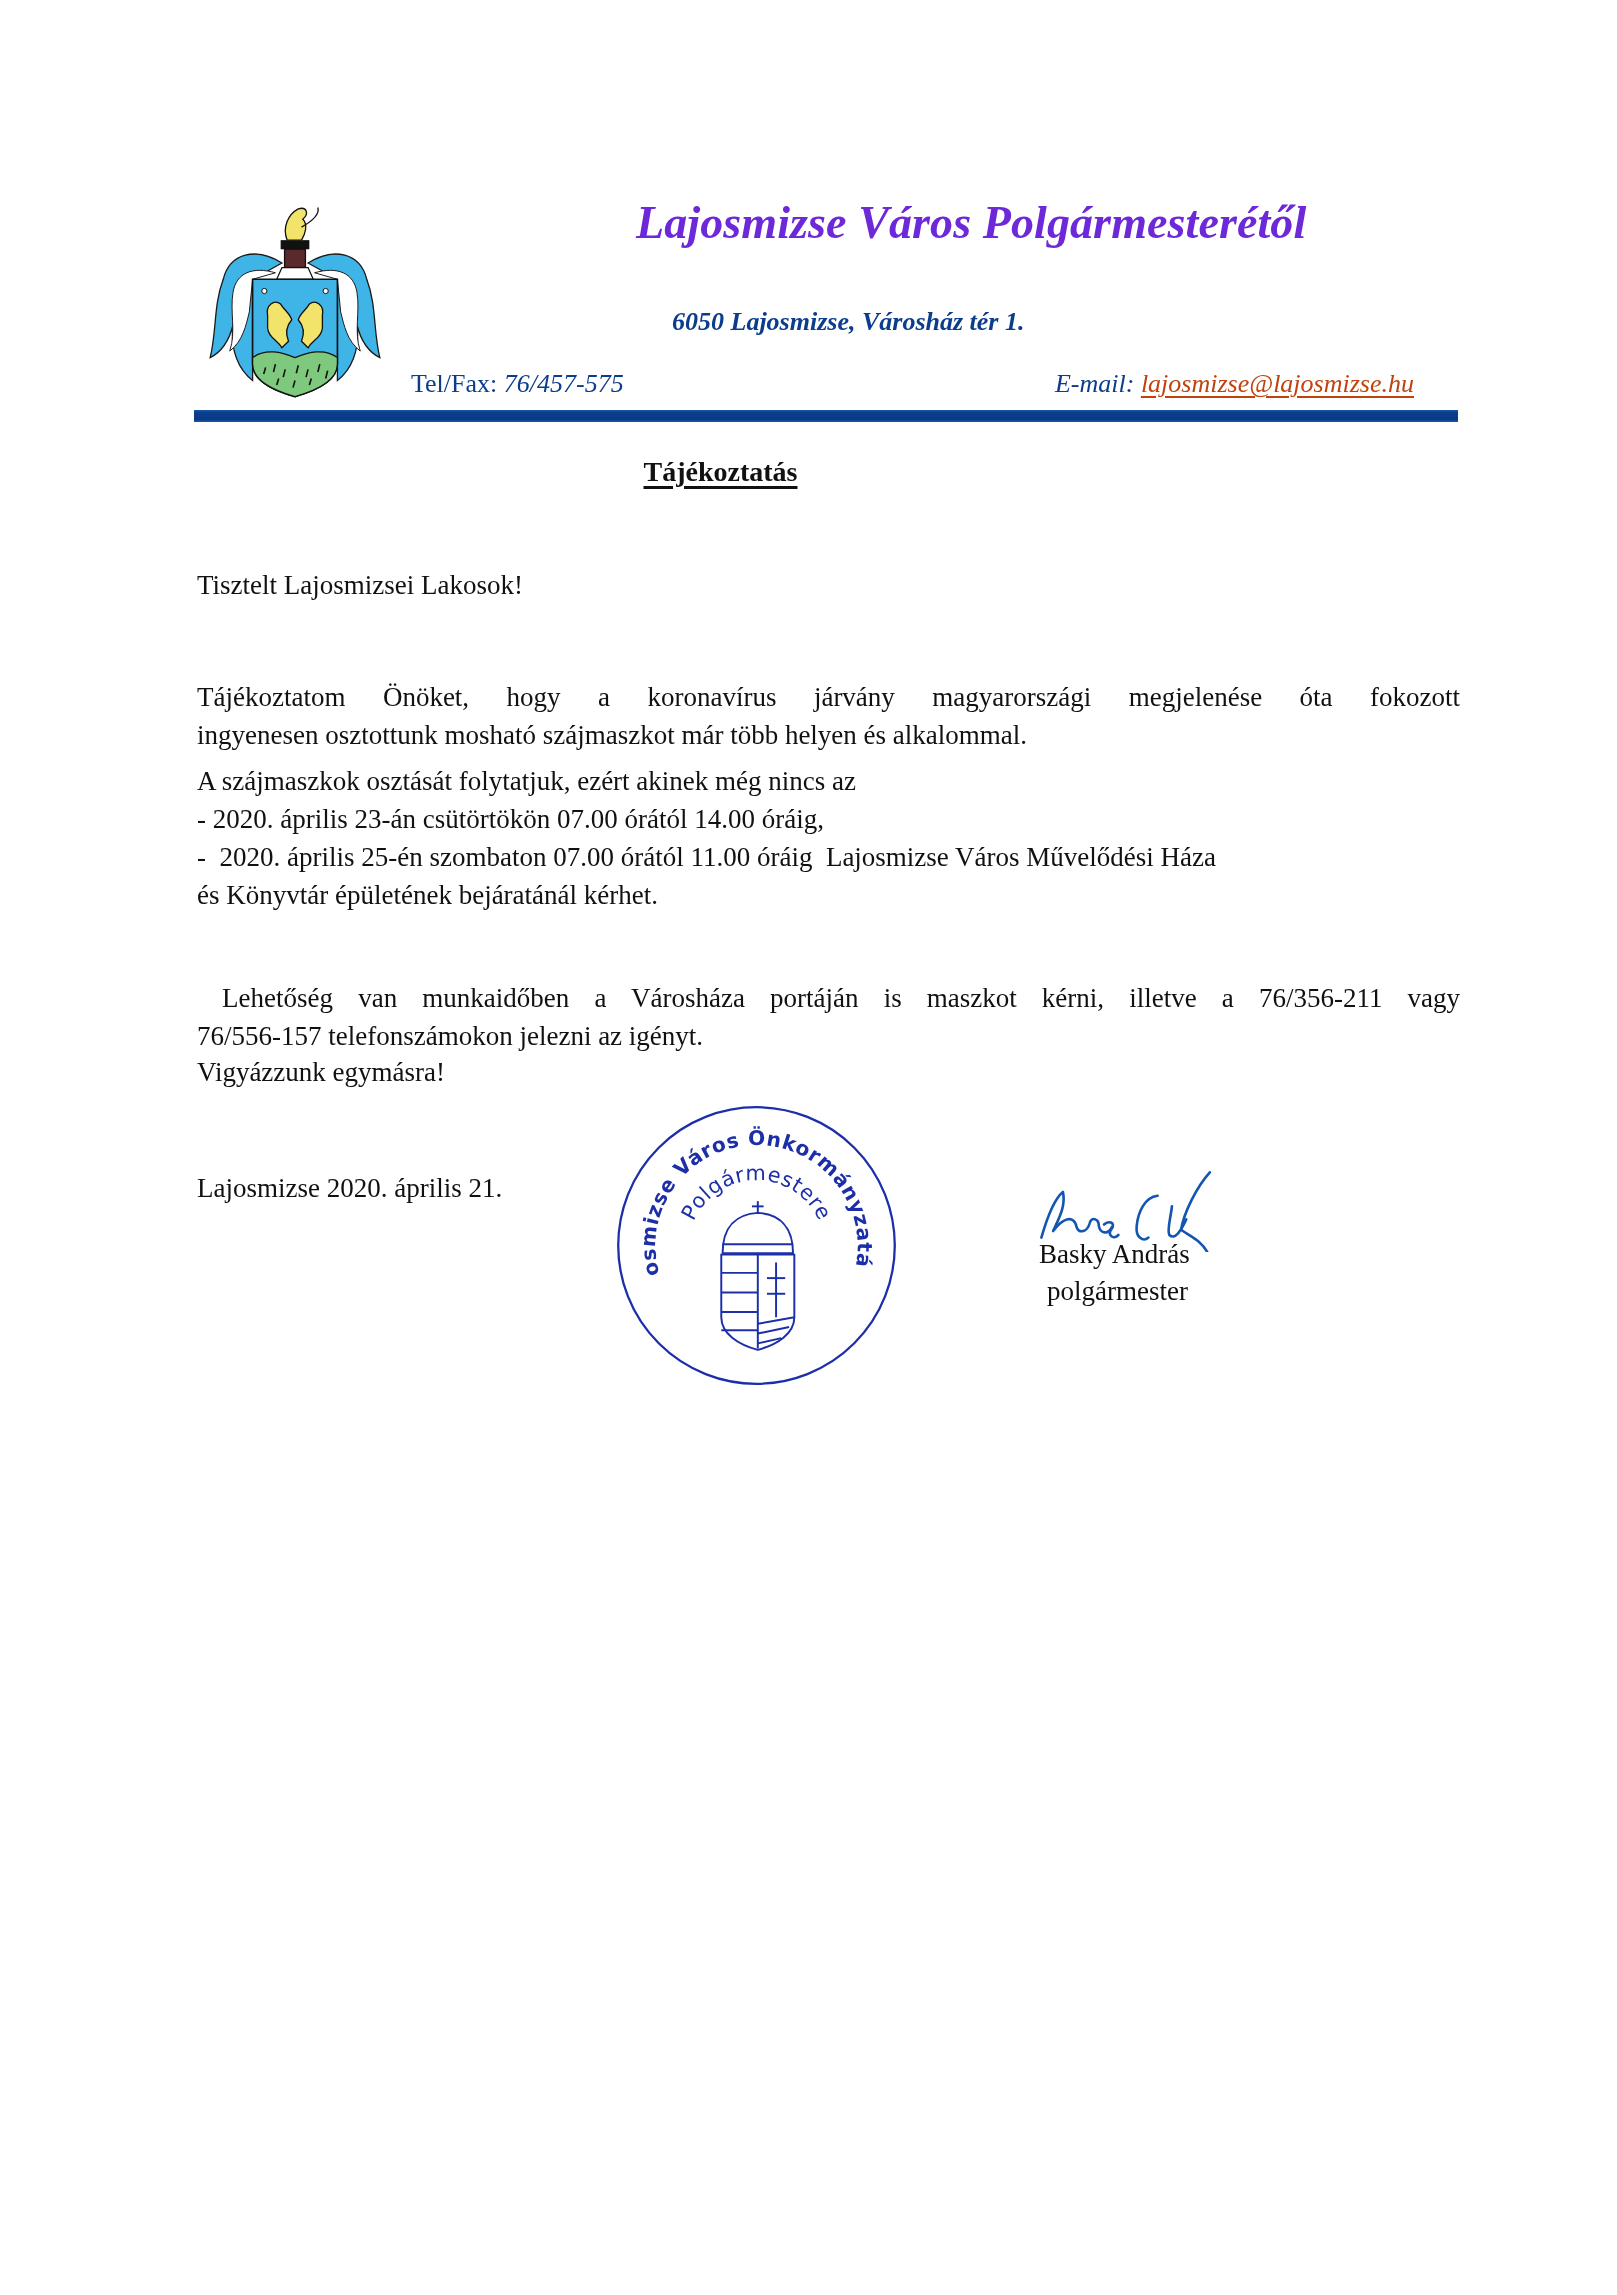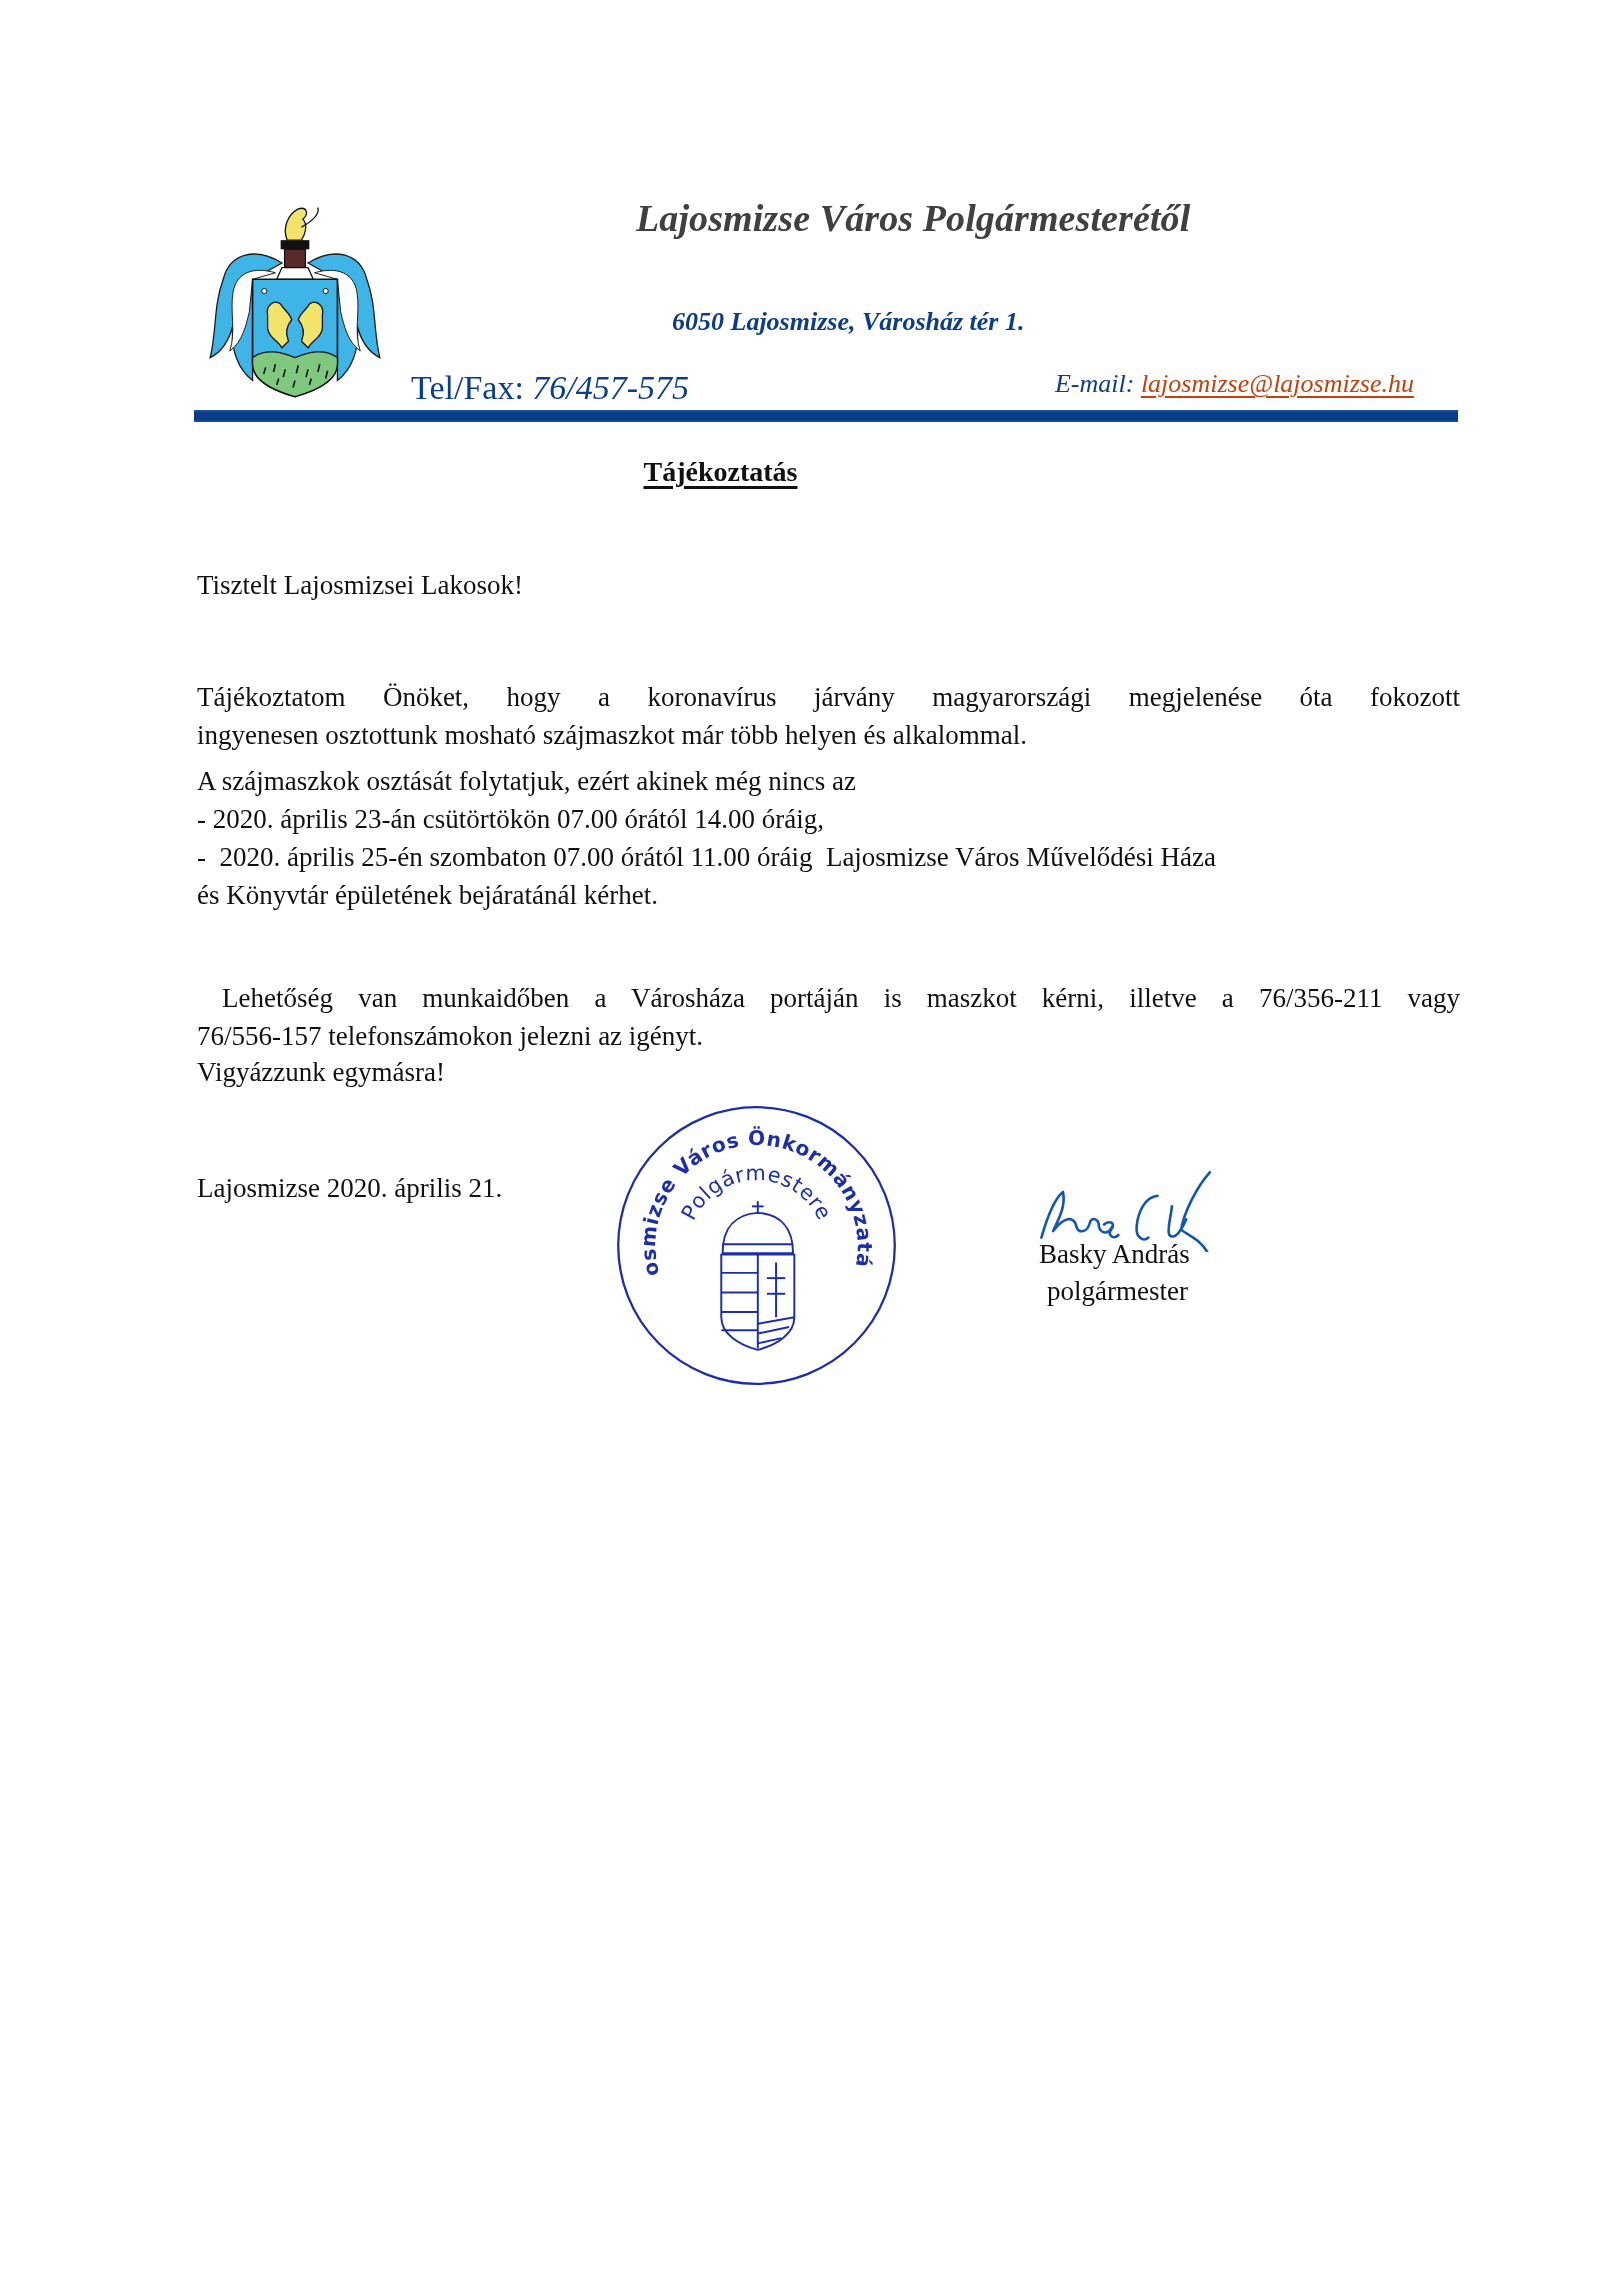--- a/index.html
+++ b/index.html
@@ -2,25 +2,25 @@
 <html style="font-size:10.4px"><head>
 <meta charset="utf-8">
 <style>
   html, body { margin: 0; padding: 0; background: #ffffff; }
   body { width: 1617px; height: 2295px; position: relative; overflow: hidden;
          font-family: "Liberation Serif", "DejaVu Serif", serif; color: #111; }
   .abs { position: absolute; }
 
   
   .crest { left: 203px; top: 201px; width: 184px; height: 199px; }
-  .lh-title { left: 636px; top: 196px; font-size: 38px; font-weight: bold; font-style: italic;
-              color: #404040; white-space: nowrap; letter-spacing: 0.1px; }
+  .lh-title { left: 636px; top: 196px; font-size: 46px; font-weight: bold; font-style: italic;
+              color: #6d28d9; white-space: nowrap; letter-spacing: 0.1px; }
   .lh-address { left: 672px; top: 307px; font-size: 26px; font-weight: bold; font-style: italic;
                 color: #0b3d8c; white-space: nowrap; }
-  .lh-tel { left: 411px; top: 369px; font-size: 34px; color: #0b3d8c; white-space: nowrap; }
+  .lh-tel { left: 411px; top: 369px; font-size: 26px; color: #0b3d8c; white-space: nowrap; }
   .lh-tel .num { font-style: italic; }
   .lh-email { right: 203px; top: 369px; font-size: 26px; font-style: italic; color: #0b3d8c; white-space: nowrap; }
   .lh-email a { color: #c2410c; text-decoration: underline; text-decoration-thickness: 2px; text-underline-offset: 3.9px; }
   .lh-bar { left: 194px; top: 410px; width: 1264px; height: 12.4px;
             background: linear-gradient(180deg,#1c5aa8 0%,#0a3f8f 20%,#083a86 80%,#1c5aa8 100%); }
 
   
   .doc-title { left: 0; width: 1441px; top: 456px; text-align: center; font-size: 28px; font-weight: bold; }
   .doc-title span { text-decoration: underline; text-decoration-thickness: 2.6px; text-underline-offset: 4.6px; }
   .text { left: 197px; font-size: 27px; line-height: 38px; white-space: nowrap; }

